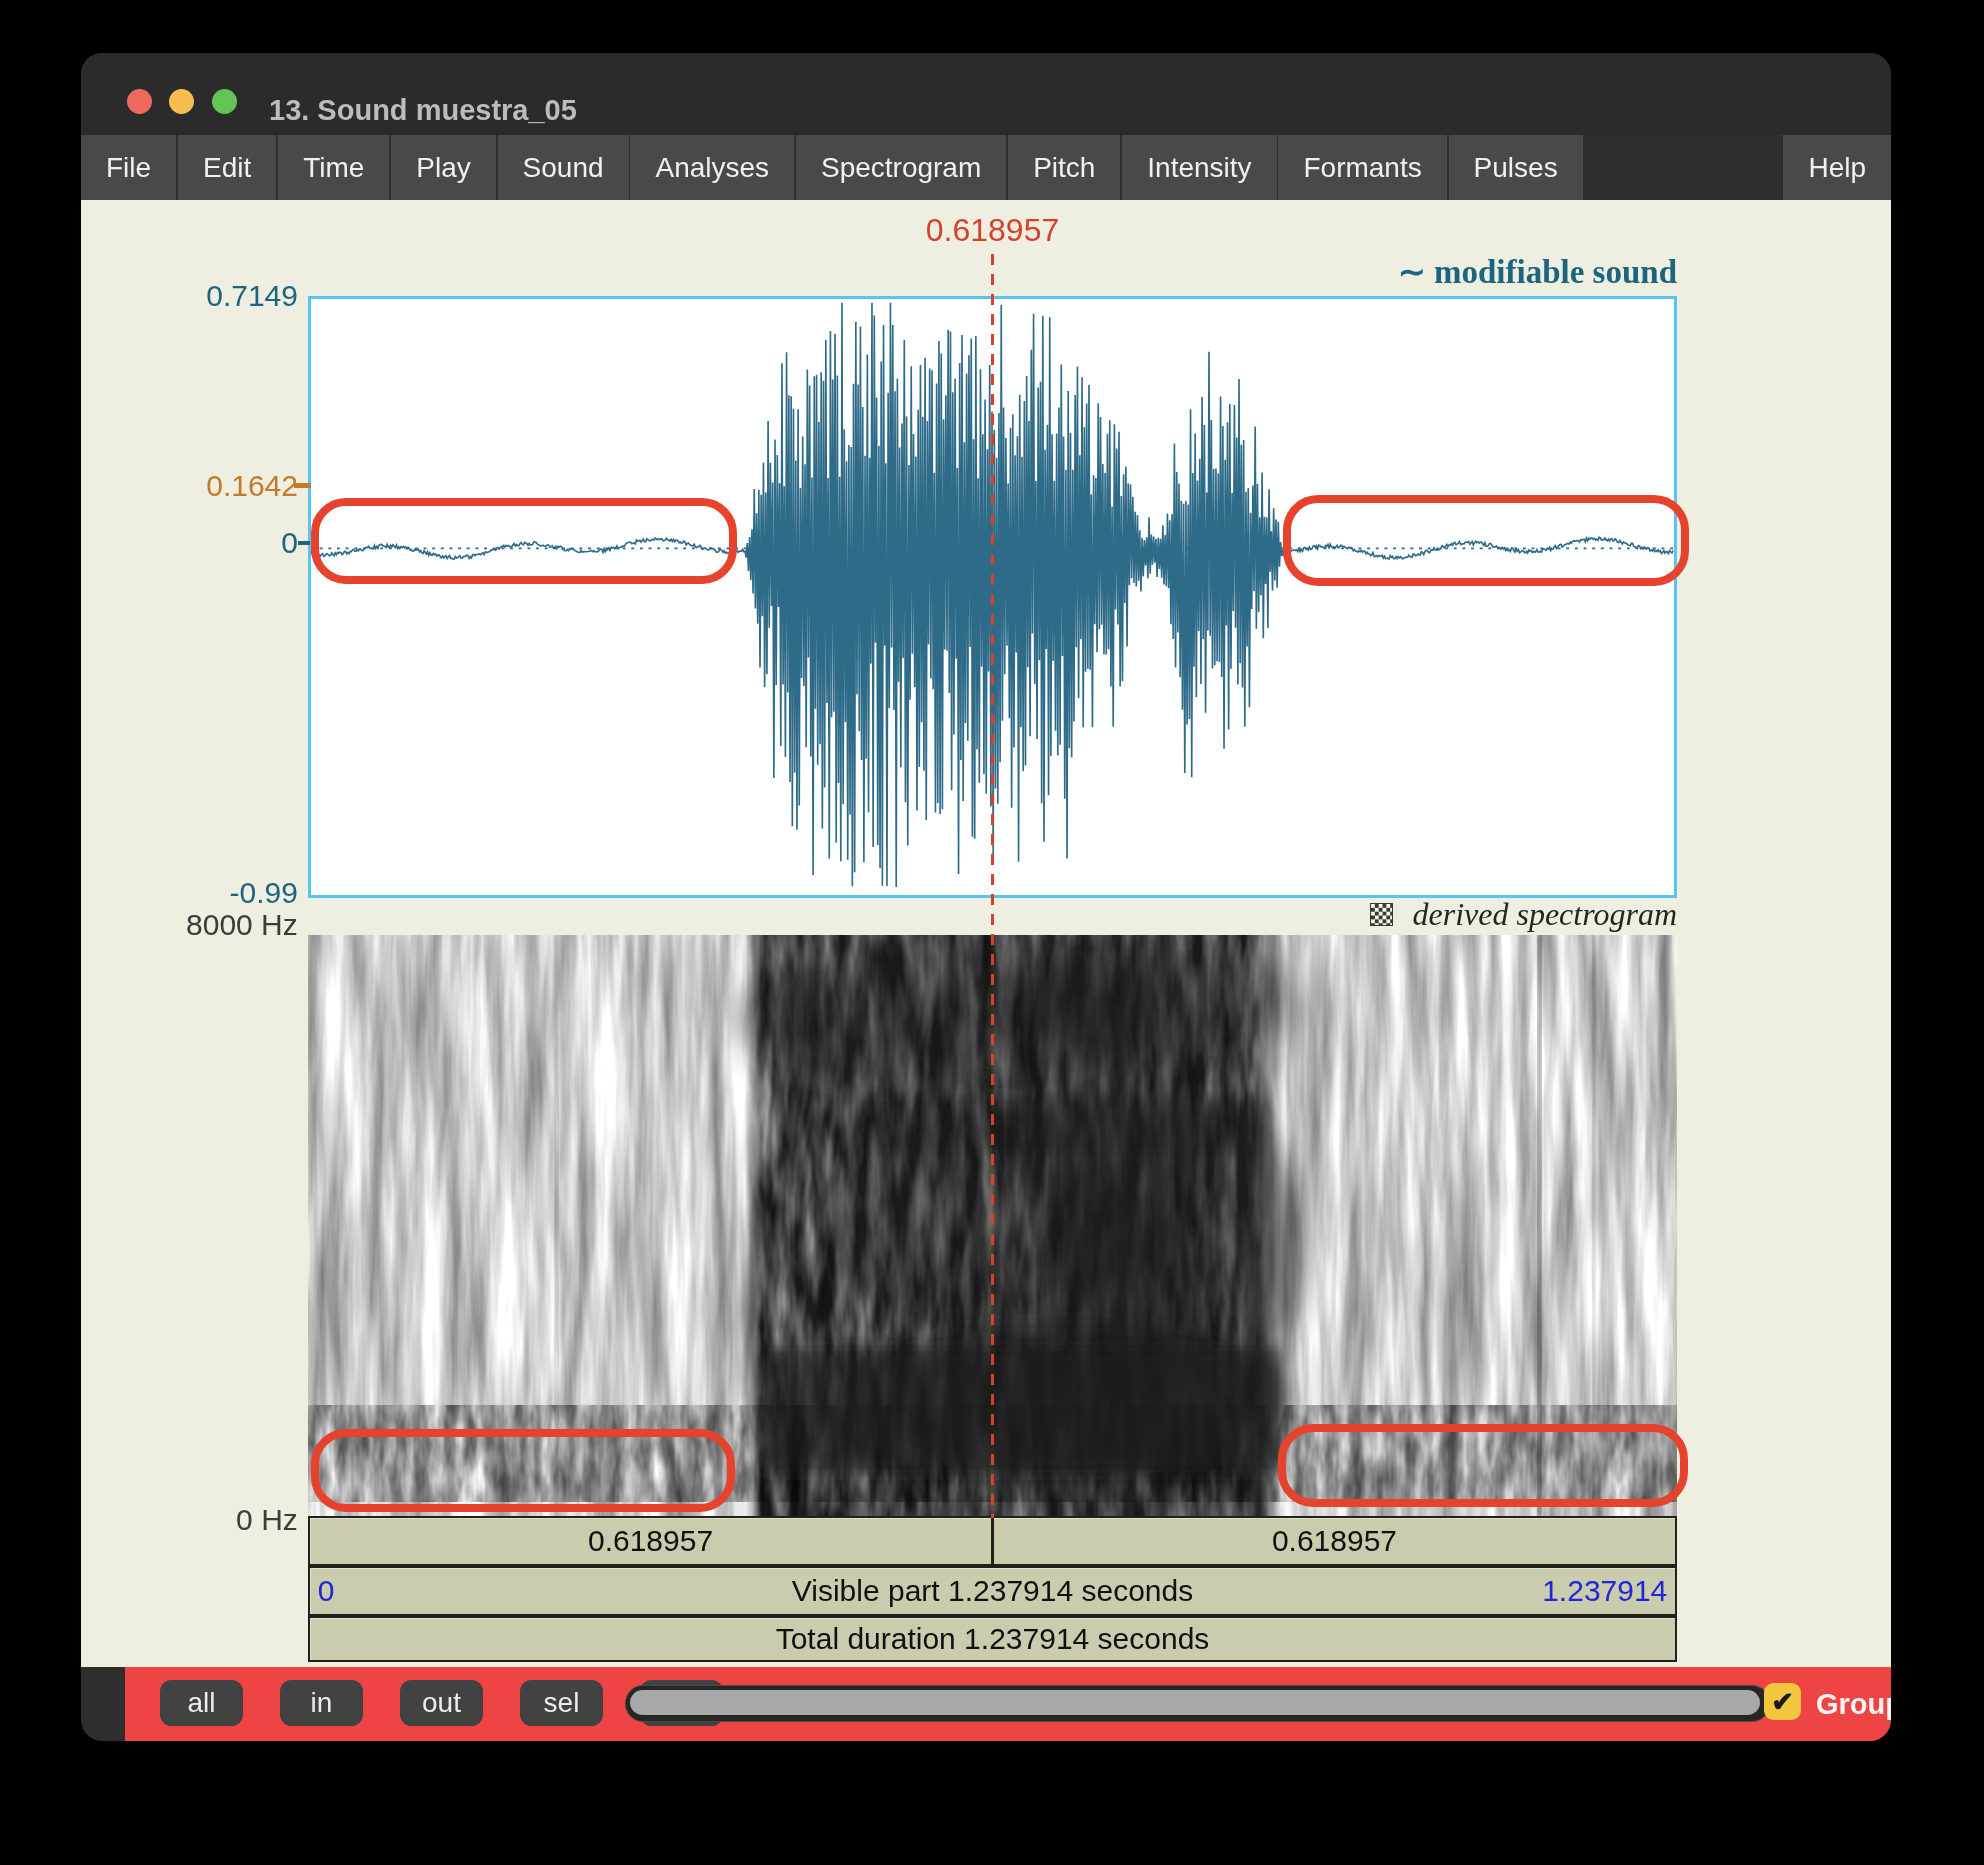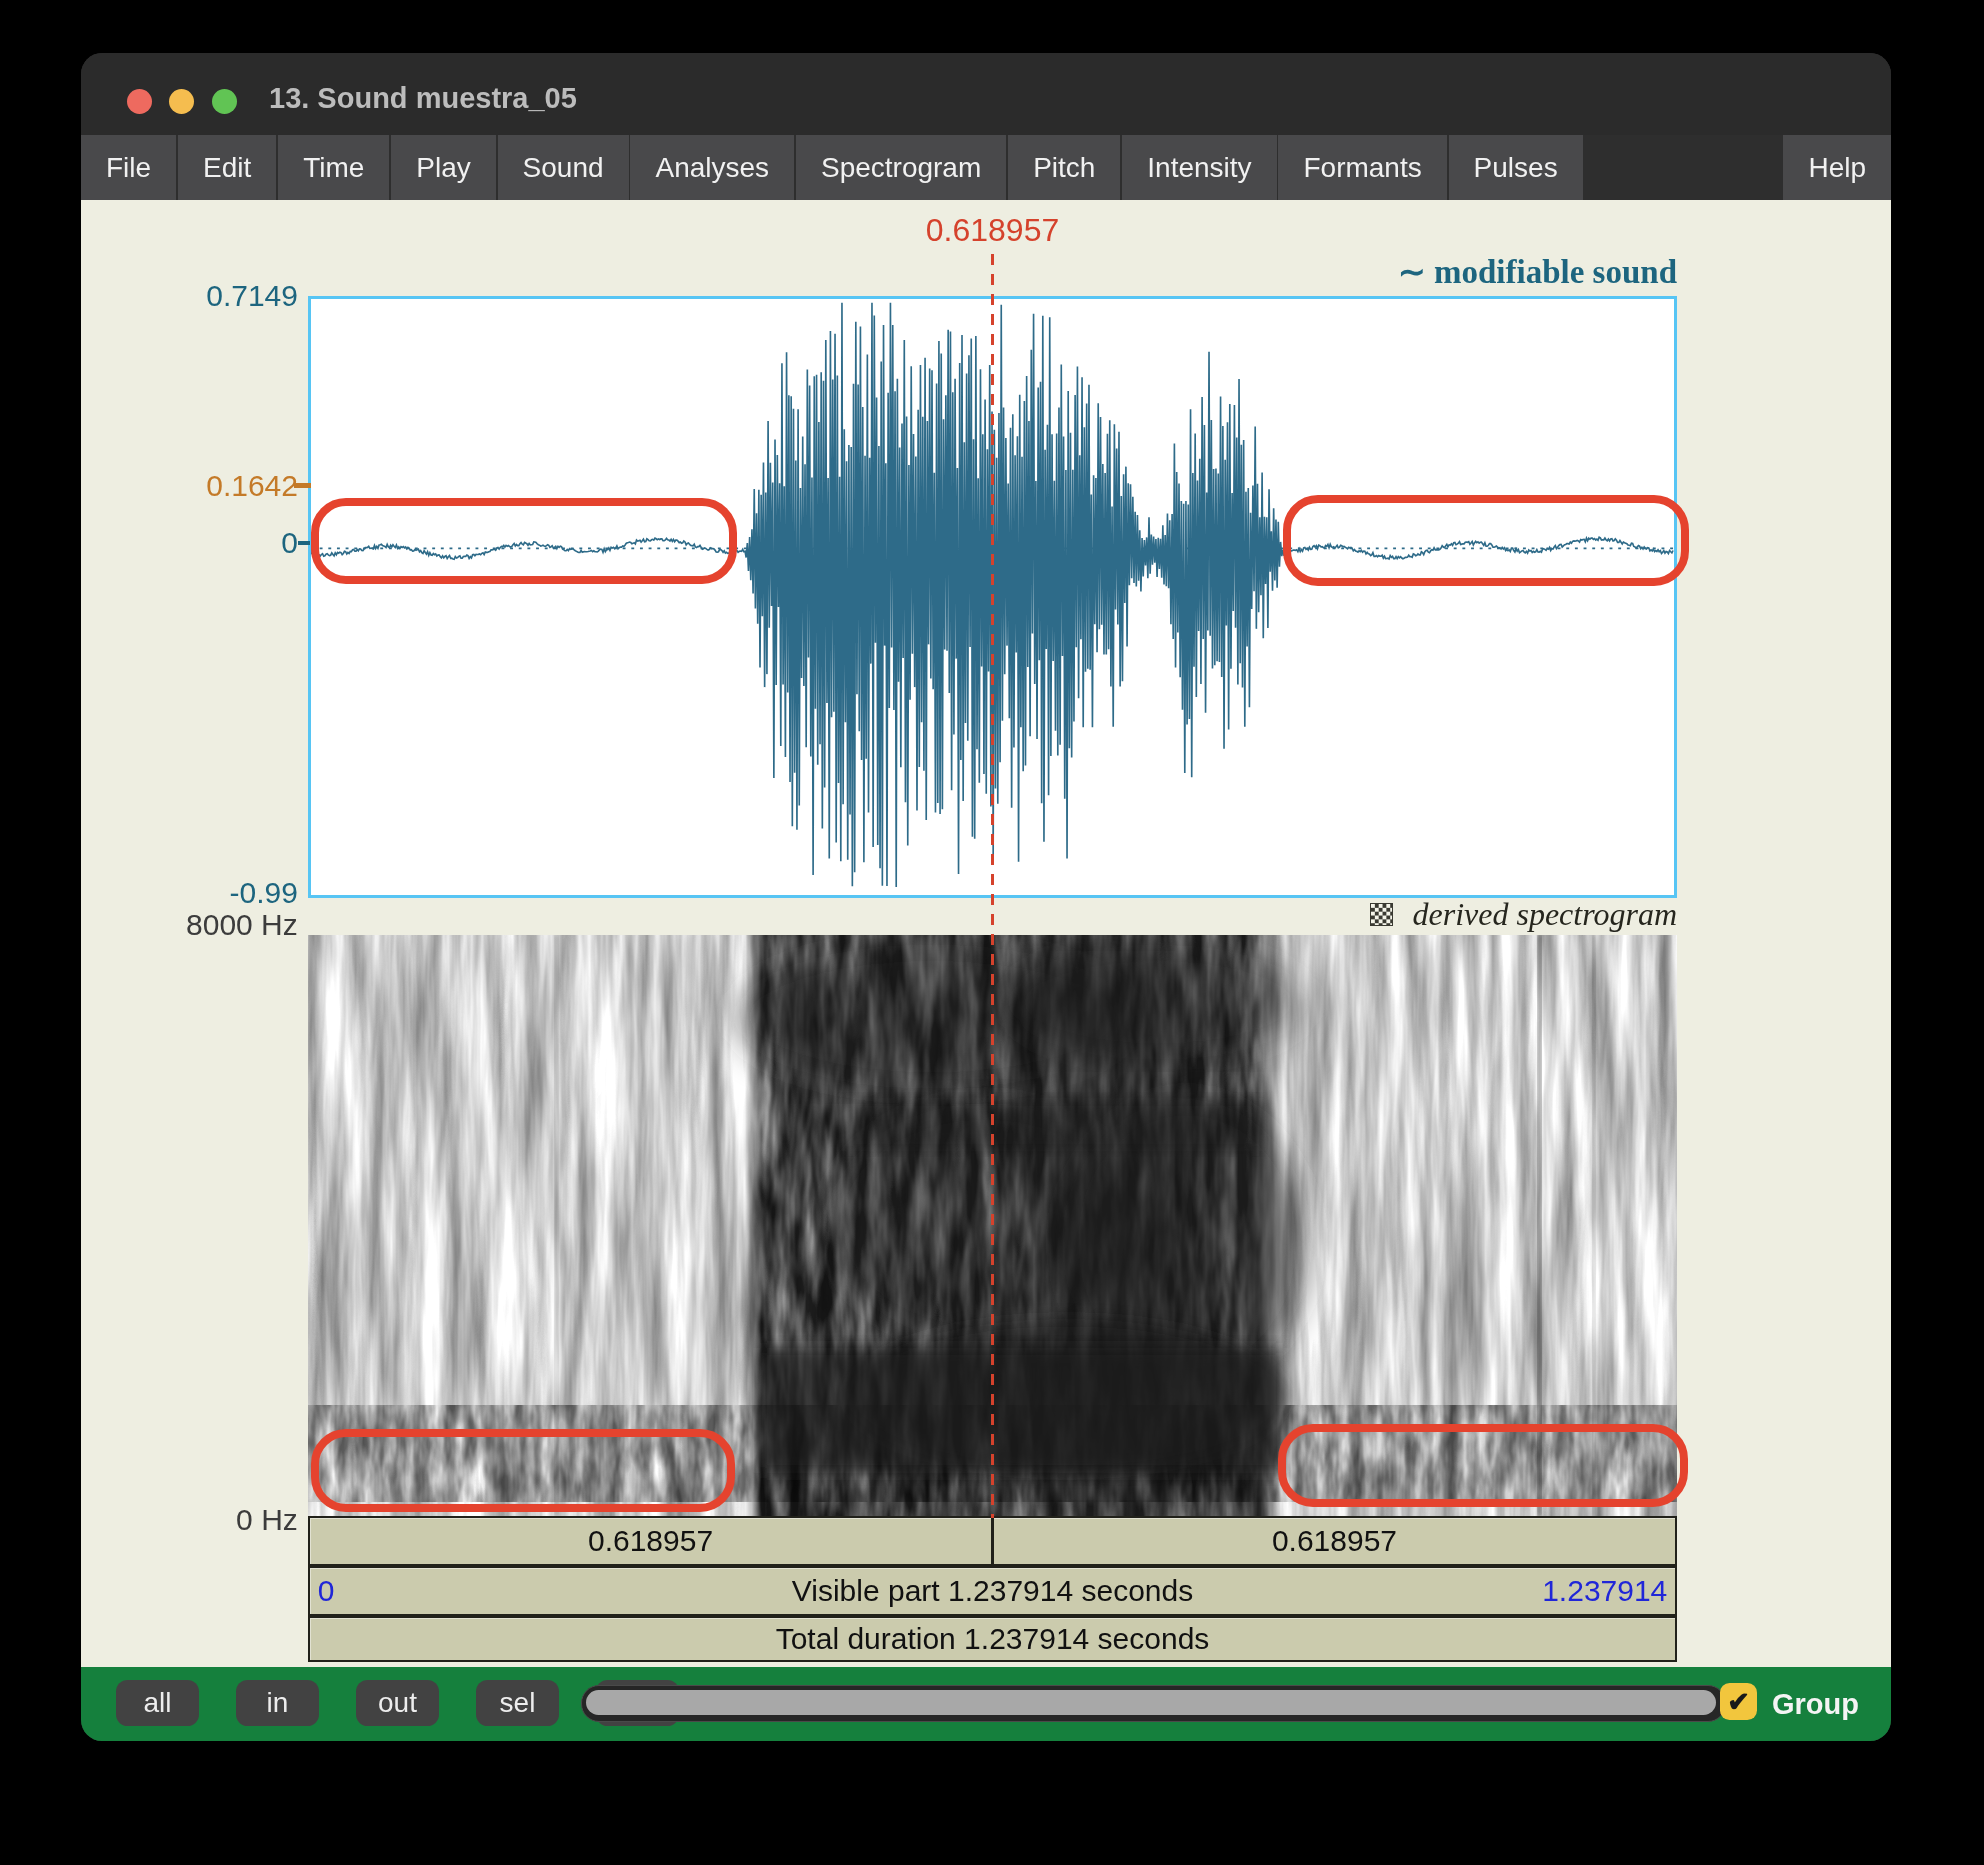--- a/index.html
+++ b/index.html
@@ -5,21 +5,21 @@
   *{margin:0;padding:0;box-sizing:border-box;}
   html,body{width:1985px;height:1866px;background:#000;font-family:"Liberation Sans",sans-serif;}
   .window{position:absolute;left:81px;top:53px;width:1810px;height:1688px;border-radius:21px;background:#2e2e2e;overflow:hidden;}
 
   
   .titlebar{position:relative;height:82px;background:#2b2b2b;}
   .light{position:absolute;top:36px;width:25px;height:25px;border-radius:50%;}
   .light.red{left:46px;background:#ee6a5f;}
   .light.yellow{left:88px;background:#f5bd4f;}
   .light.green{left:131px;background:#61c454;}
-  .title-text{position:absolute;left:188px;top:4px;height:82px;display:flex;align-items:center;
+  .title-text{position:absolute;left:188px;top:16px;height:82px;display:flex;align-items:center;
     color:#bcbcbc;font-size:29px;font-weight:bold;}
 
   
   .menubar{height:65px;background:#2e2e2e;display:flex;gap:1.9px;}
   .menu-item{background:#49494b;color:#f1f1f1;font-size:28px;display:flex;align-items:center;
     justify-content:center;padding:12px 25px;cursor:default;}
   .menu-spacer{flex:1;background:#2e2e2e;}
 
   
   .content{position:relative;height:1467px;background:#eeeee1;overflow:hidden;}
@@ -54,21 +54,21 @@
   .bar-row{position:absolute;left:0;width:1369px;background:#cbcbad;border:2.9px solid #21211a;
     display:flex;align-items:center;justify-content:center;font-size:30px;color:#111;
     box-shadow:inset 1px 1px 0 rgba(255,255,255,.45);}
   .bar-cell{flex:1;display:flex;align-items:center;justify-content:center;height:100%;}
   .bar-divider{width:2.9px;height:100%;background:#21211a;}
   .bar-end{position:absolute;font-size:30px;color:#2026d8;}
   .bar-end.left{left:7.7px;}
   .bar-end.right{right:7.7px;}
 
   
-  .toolbar{position:relative;height:74px;background:#15803d;}
+  .toolbar{position:relative;height:74px;background:#ef4444;margin-left:44px;}
   .btn-row{position:absolute;left:35px;top:13.4px;display:flex;gap:37px;}
   .tbtn{width:83px;height:46px;border-radius:11.5px;background:#424242;color:#ededed;
     font-size:28px;display:flex;align-items:center;justify-content:center;cursor:default;}
   .scroll-track{position:absolute;left:500px;top:18px;width:1145px;height:37px;border-radius:18px;
     background:#262626;border:1.9px solid #4a4a4a;}
   .scroll-thumb{position:absolute;left:3.8px;top:3.8px;height:25px;width:1130px;border-radius:12.5px;
     background:#a8a8a8;}
   .group-box{position:absolute;left:1639px;top:16.3px;width:37px;height:37px;border-radius:9.6px;
     background:#f2c63d;display:flex;align-items:center;justify-content:center;
     color:#1a1a1a;font-size:27px;font-weight:bold;}

